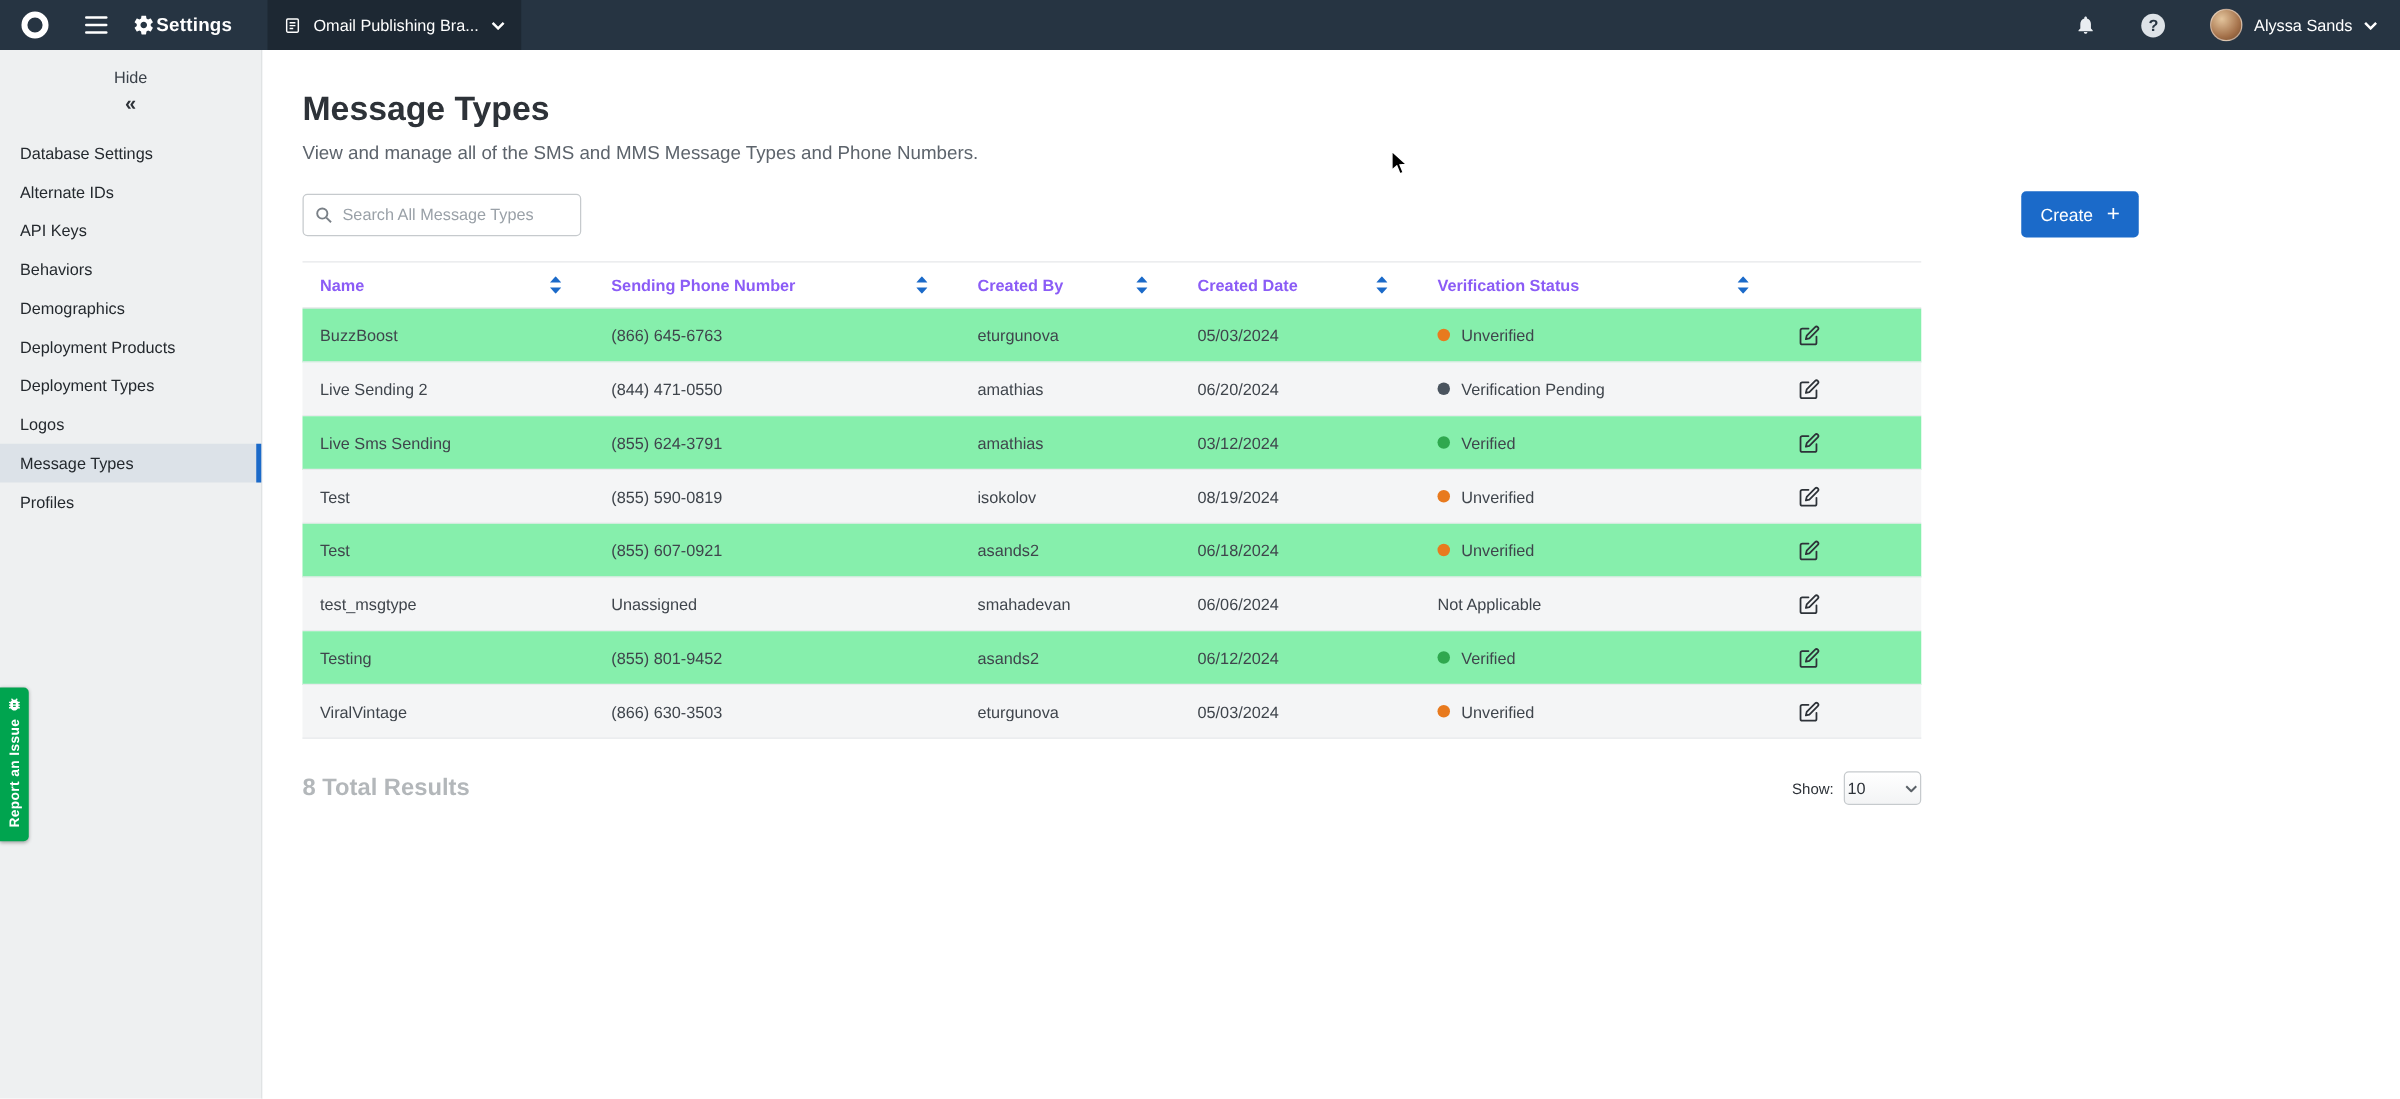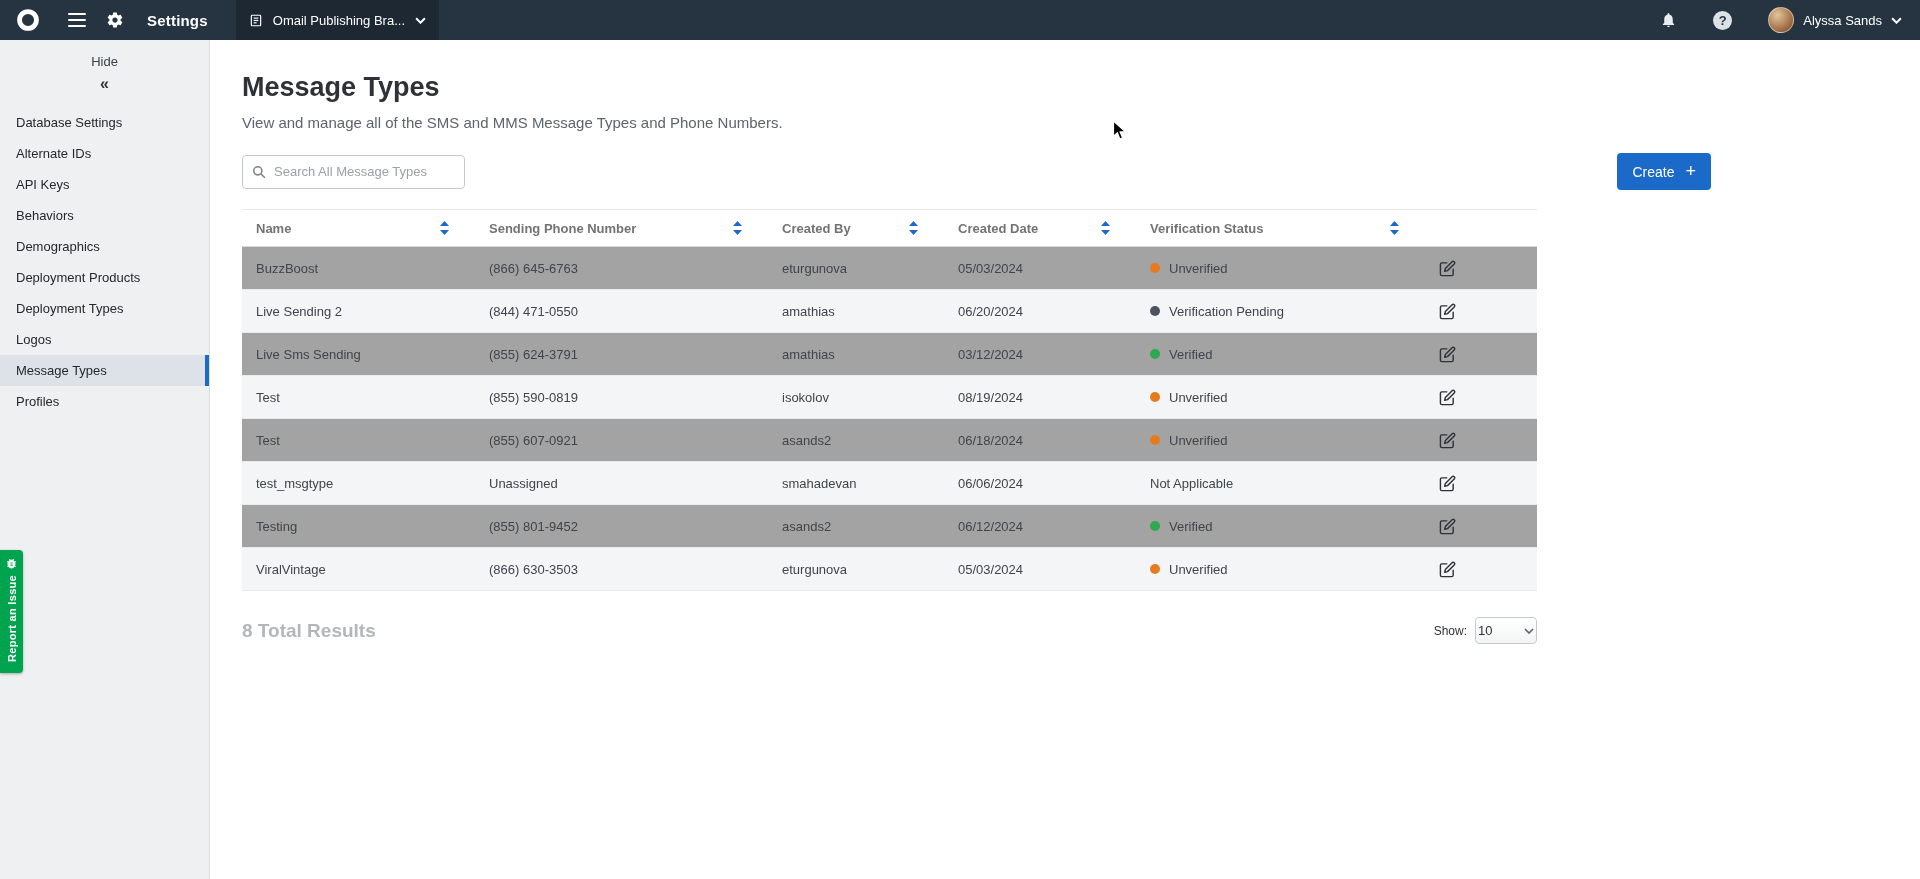--- a/index.html
+++ b/index.html
@@ -9,21 +9,21 @@
     background:#ffffff;
     overflow:hidden;
     position:relative;
   }
 
   
   .topbar { height:40px; background:#263442; display:flex; align-items:center; color:#fff; position:relative; z-index:5; }
   .logo-wrap { width:56px; height:40px; display:flex; align-items:center; justify-content:center; cursor:pointer; }
   .hamburger-wrap { width:42px; height:40px; display:flex; align-items:center; justify-content:center; cursor:pointer; }
   .hamburger-bars { width:18px; height:2px; background:#fff; border-radius:1px; box-shadow:0 -6px 0 #fff, 0 6px 0 #fff; }
-  .settings-group { display:flex; align-items:center; gap:23px; margin-left:8px; cursor:pointer; }
+  .settings-group { display:flex; align-items:center; gap:1px; margin-left:8px; cursor:pointer; }
   .settings-label { font-size:15px; font-weight:bold; letter-spacing:0.2px; }
   .brand-selector { margin-left:28px; height:40px; min-width:188px; padding:0 13px; display:flex; align-items:center; gap:10px; background:rgba(0,0,0,0.22); cursor:pointer; }
   .brand-label { font-size:13px; flex:1; white-space:nowrap; }
   .topbar-right { margin-left:auto; display:flex; align-items:center; gap:36px; padding-right:18px; }
   .icon-btn { display:flex; align-items:center; justify-content:center; cursor:pointer; }
   .help-circle { width:19px; height:19px; border-radius:50%; background:#dde2e7; color:#263442; font-size:13px; font-weight:bold; display:flex; align-items:center; justify-content:center; cursor:pointer; }
   .user-group { display:flex; align-items:center; gap:9px; cursor:pointer; }
   .avatar { width:26px; height:26px; border-radius:50%; background:radial-gradient(circle at 35% 30%, #e3c49c, #a4714a 62%, #6e4526); border:1px solid rgba(255,255,255,0.45); }
   .user-name { font-size:13px; }
 
@@ -48,22 +48,22 @@
   .search-input { width:223px; height:34px; border:1px solid #c6cacd; border-radius:4px; padding:0 10px 0 31px; font-size:13px; color:#333; font-family:inherit; outline:none; background:#fff; }
   .search-input::placeholder { color:#9aa1a8; }
   .search-icon { position:absolute; left:10px; top:10px; pointer-events:none; }
   .create-btn { height:37px; padding:0 15px; background:#1b6ac9; border:none; border-radius:4px; color:#fff; font-size:14px; font-family:inherit; display:flex; align-items:center; gap:11px; cursor:pointer; }
   .plus-glyph { font-size:18px; font-weight:normal; line-height:1; margin-top:-2px; }
 
   
   .table { margin-top:19px; width:1295px; }
   .t-head, .t-row { display:grid; grid-template-columns:233px 293px 176px 192px 289px 1fr; align-items:center; }
   .t-head { height:38px; border-top:1px solid #e6e8ea; border-bottom:1px solid #d8dbde; background:#fff; }
-  .h-cell { display:flex; align-items:center; justify-content:space-between; padding:0 26px 0 14px; font-size:13px; font-weight:bold; color:#737373; cursor:pointer; height:100%; }
-  .t-row { height:43px; border-bottom:1px solid #e8eaec; font-size:13px; color:#3f454c; background:#a3a3a3; }
+  .h-cell { display:flex; align-items:center; justify-content:space-between; padding:0 26px 0 14px; font-size:13px; font-weight:bold; color:#8b5cf6; cursor:pointer; height:100%; }
+  .t-row { height:43px; border-bottom:1px solid #e8eaec; font-size:13px; color:#3f454c; background:#86efac; }
   .t-body .t-row:nth-child(even) { background:#f4f5f6; }
   .cell { padding-left:14px; overflow:hidden; text-overflow:ellipsis; white-space:nowrap; }
   .status-cell { display:flex; align-items:center; gap:9px; }
   .dot { width:10px; height:10px; border-radius:50%; background:#999; flex:none; }
   .t-row[data-status="unverified"] .dot { background:#e87a1e; }
   .t-row[data-status="verified"] .dot { background:#2fa84f; }
   .t-row[data-status="pending"] .dot { background:#4a545e; }
   .edit-cell { padding-left:12px; }
   .edit-btn { background:none; border:none; cursor:pointer; padding:2px; display:flex; align-items:center; }
 

